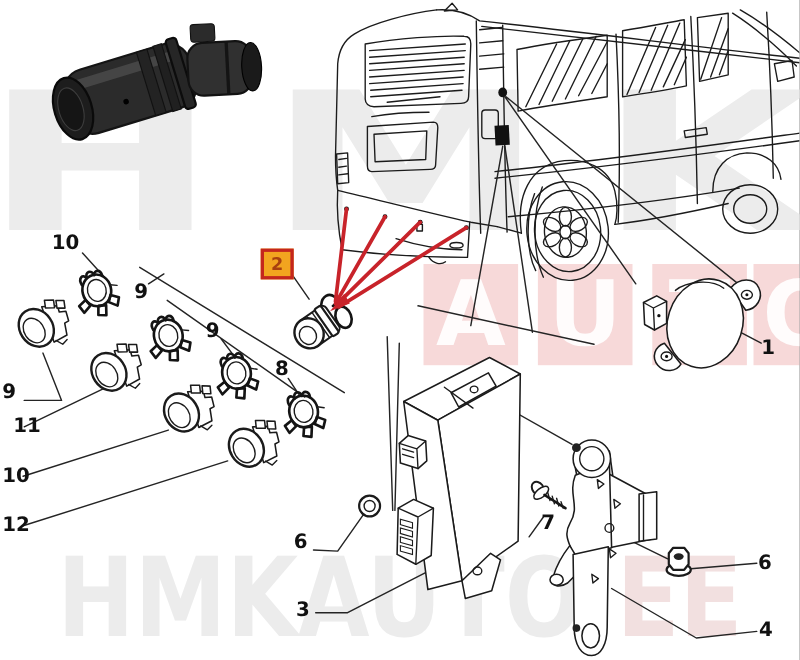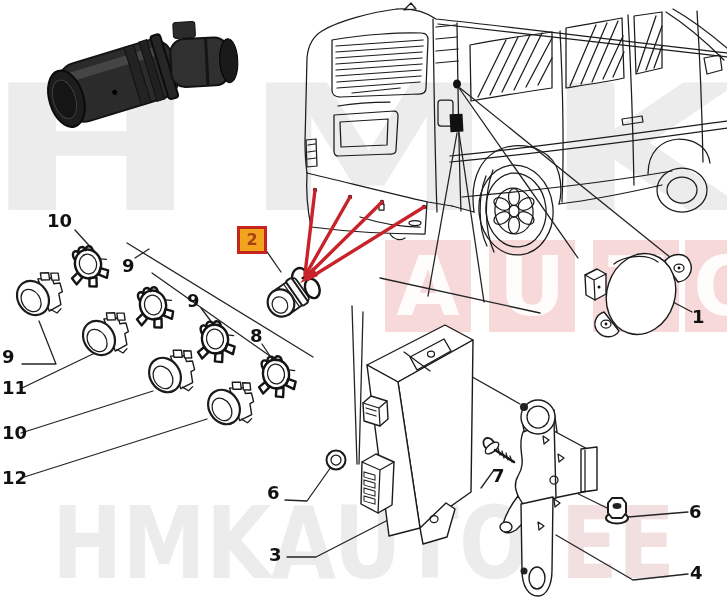--- a/index.html
+++ b/index.html
@@ -283,21 +283,21 @@
       <path class="hv" d="M495,450 L514,462"></path>
       <path class="ln" d="M498,448 L500,455 M502,451 L504,458 M506,453 L508,460 M510,456 L512,462"></path>
     </g>
   </svg>
 
   <div class="num" style="left:47px;top:210px">10</div>
   <div class="num" style="left:122px;top:255px">9</div>
   <div class="num" style="left:187px;top:290px">9</div>
   <div class="num" style="left:250px;top:325px">8</div>
   <div class="num" style="left:2px;top:346px">9</div>
-  <div class="num" style="left:2px;top:377px">11</div>
+  <div class="num" style="left:12px;top:377px">11</div>
   <div class="num" style="left:2px;top:422px">10</div>
   <div class="num" style="left:2px;top:467px">12</div>
   <div class="hlbox">2</div>
   <div class="num" style="left:267px;top:482px">6</div>
   <div class="num" style="left:269px;top:544px">3</div>
   <div class="num" style="left:492px;top:465px">7</div>
   <div class="num" style="left:689px;top:501px">6</div>
   <div class="num" style="left:690px;top:562px">4</div>
   <div class="num" style="left:692px;top:306px">1</div>
 </div>

